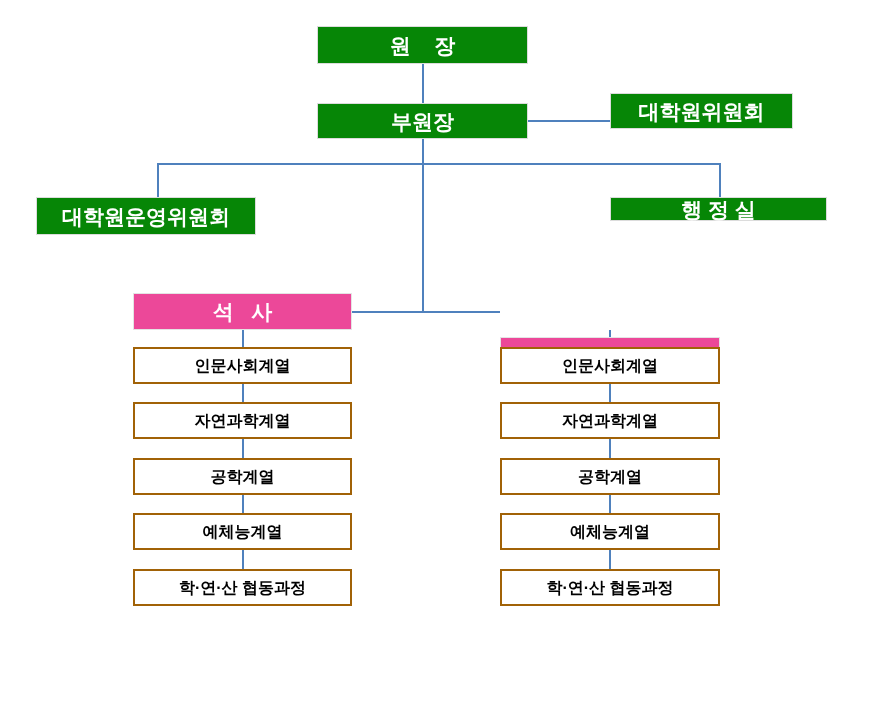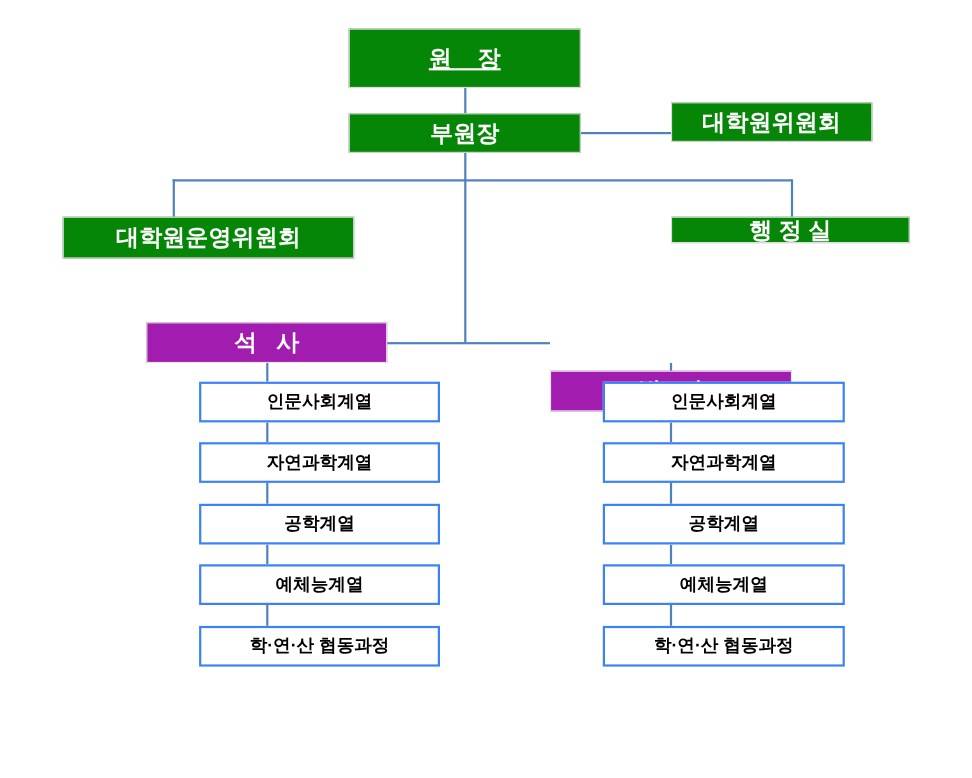--- a/index.html
+++ b/index.html
@@ -28,31 +28,30 @@
     white-space: pre;
     line-height: 1;
   }
   .node.dark {
     background: #068606;
     color: #ffffff;
     font-size: 21px;
     border: 1px solid #dcdcdc;
   }
   .node.light {
-    background: #a21caf;
+    background: #ec4899;
     color: #ffffff;
     font-size: 21px;
     border: 1px solid #e4e4e4;
   }
   .node.plain {
     background: #ffffff;
     color: #000000;
     font-size: 16px;
-    border: 2px solid #3b82f6;
-    margin-left: 48px;
+    border: 2px solid #a16207;
   }
   .line {
     position: absolute;
     background: #4F81BD;
   }
   .line.h { height: 1.5px; }
   .line.v { width: 1.5px; }
 </style>
 </head>
 <body>
@@ -72,33 +71,33 @@
   <div class="line v" style="left:242px; top:439px; height:19px;"></div>
   <div class="line v" style="left:242px; top:495px; height:18px;"></div>
   <div class="line v" style="left:242px; top:550px; height:19px;"></div>
 
   <div class="line v" style="left:609px; top:330px; height:17px;"></div>
   <div class="line v" style="left:609px; top:384px; height:18px;"></div>
   <div class="line v" style="left:609px; top:439px; height:19px;"></div>
   <div class="line v" style="left:609px; top:495px; height:18px;"></div>
   <div class="line v" style="left:609px; top:550px; height:19px;"></div>
 
-  <div class="node dark" style="left:317px; top:26px;  width:211px; height:54px;text-decoration:underline;">
+  <div class="node dark" style="left:317px; top:26px;  width:211px; height:38px;">
     <span class="lbl">원    장</span>
   </div>
 
   <div class="node dark" style="left:317px; top:103px; width:211px; height:36px;justify-content:center;">
     <span class="lbl">부원장</span>
   </div>
 
   <div class="node dark" style="left:610px; top:93px; width:183px; height:36px;">
     <span class="lbl">대학원위원회</span>
   </div>
 
-  <div class="node dark" style="left:57px;  top:197px; width:265px; height:38px;">
+  <div class="node dark" style="left:36px;  top:197px; width:220px; height:38px;">
     <span class="lbl">대학원운영위원회</span>
   </div>
 
   <div class="node dark" style="left:610px; top:197px; width:217px; height:24px;">
     <span class="lbl">행 정 실</span>
   </div>
 
   <div class="node light" style="left:133px; top:293px; width:219px; height:37px;">
     <span class="lbl">석   사</span>
   </div>

